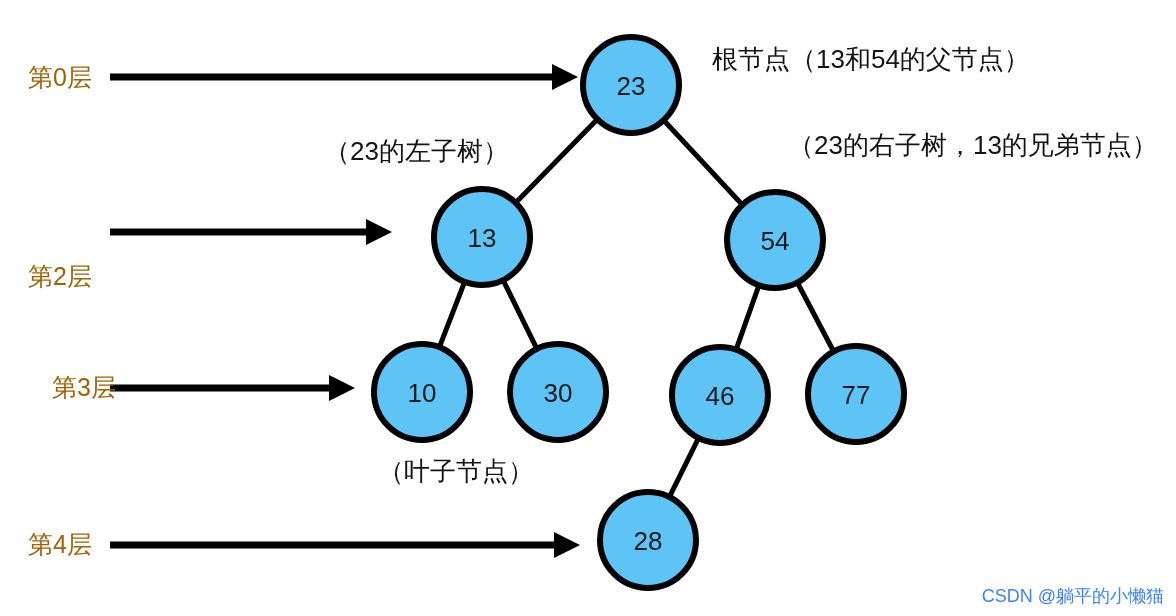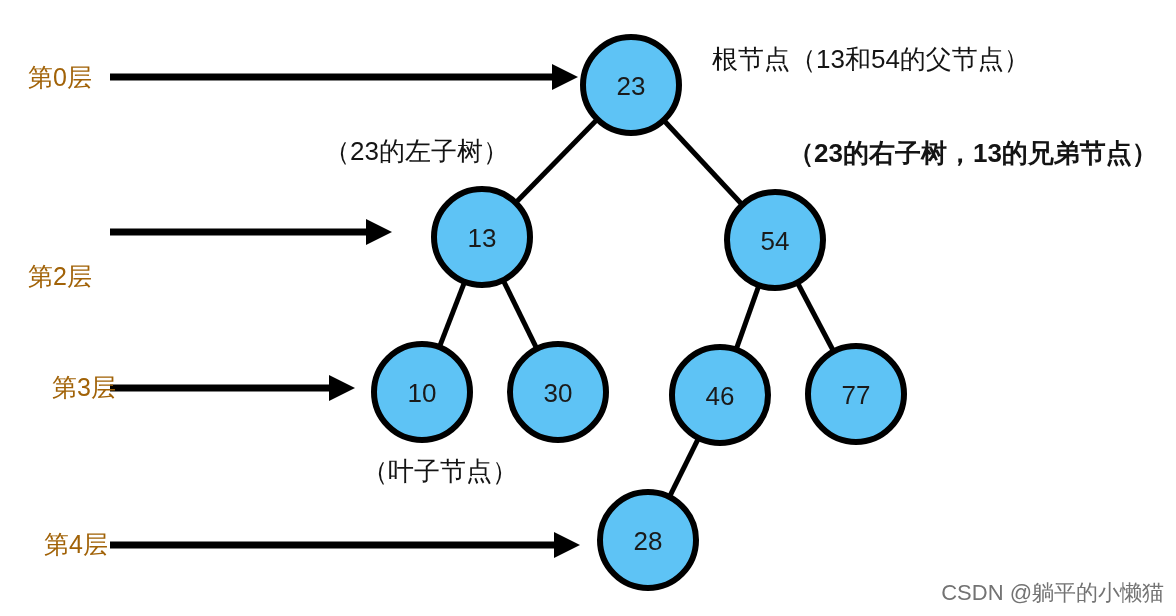--- a/index.html
+++ b/index.html
@@ -62,22 +62,22 @@
     font-size: 26px;
     color: #141414;
     white-space: nowrap;
     line-height: 1;
   }
   .watermark {
     position: absolute;
     right: 12px;
     bottom: 8px;
     font-family: "Liberation Sans", "DejaVu Sans", sans-serif;
-    font-size: 22px;
-    color: #737373;
+    font-size: 18px;
+    color: #3b82f6;
     white-space: nowrap;
     margin-left: 40px;
   }
 </style>
 </head>
 <body>
 
 <div id="canvas">
 
   <svg id="tree-svg" viewBox="0 0 1176 616">
@@ -133,24 +133,24 @@
           <circle cx="648" cy="540" r="48" class="node-circle" fill="#5EC3F5" stroke="#000000"></circle>
           <text x="648" y="541" class="node-label">28</text>
         </g>
       </g>
   </svg>
 
   <div id="level-labels">
       <div class="level-label" style="left: 28px; top: 65px;">第0层</div>
       <div class="level-label" style="left: 28px; top: 220px; margin-top: 44px;">第2层</div>
       <div class="level-label" style="left: 28px; top: 375px; margin-left: 24px;">第3层</div>
-      <div class="level-label" style="left: 28px; top: 532px; margin-left: 16px;">第4层</div>
+      <div class="level-label" style="left: 28px; top: 532px;">第4层</div>
     </div>
   <div id="annotations">
       <div class="annotation" style="left: 712px; top: 30px; margin-top: 16px;">根节点（13和54的父节点）</div>
       <div class="annotation" style="left: 312px; top: 138px; margin-left: 12px;">（23的左子树）</div>
-      <div class="annotation" style="left: 788px; top: 140px; font-weight: bold;">（23的右子树，13的兄弟节点）</div>
-      <div class="annotation" style="left: 362px; top: 458px;">（叶子节点）</div>
+      <div class="annotation" style="left: 788px; top: 132px;">（23的右子树，13的兄弟节点）</div>
+      <div class="annotation" style="left: 378px; top: 458px;">（叶子节点）</div>
     </div>
 
   <div class="watermark">CSDN @躺平的小懒猫</div>
 
 </div>
 
 </body></html>

